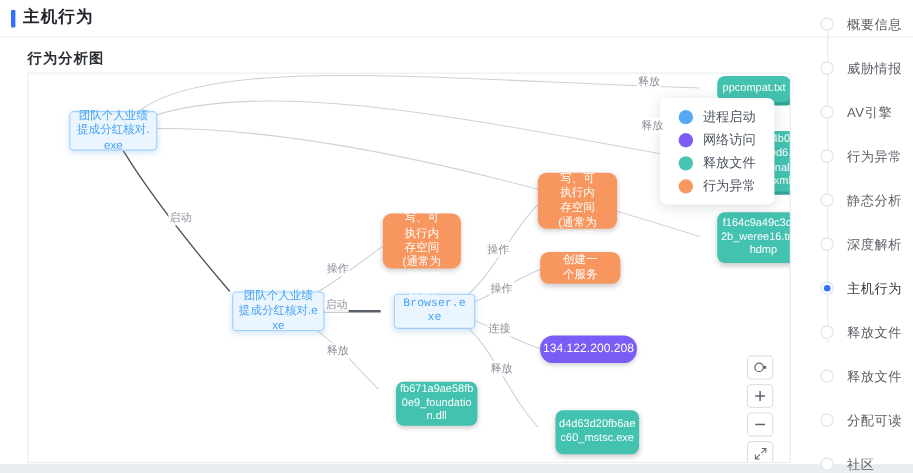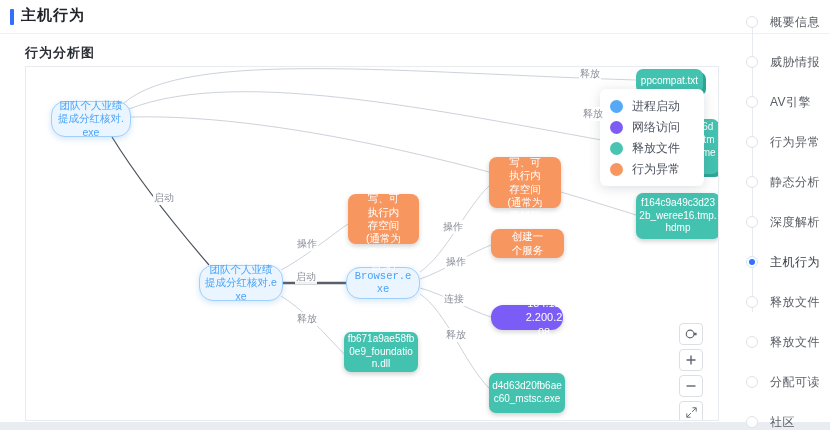--- a/index.html
+++ b/index.html
@@ -14,36 +14,36 @@
   .page-header{position:absolute;left:0;top:0;width:830px;height:33px;background:#fff;border-bottom:1px solid #eef0f3;}
   .accent-bar{position:absolute;left:10px;top:9px;width:4px;height:16px;border-radius:1px;background:var(--accent,#3370ff);}
   .page-title{position:absolute;left:21px;top:6px;margin:0;font-size:15px;font-weight:bold;color:#21252b;letter-spacing:1px;}
   .section-title{position:absolute;left:25px;top:44px;margin:0;font-size:13px;font-weight:bold;color:#2b2f36;letter-spacing:1px;}
   
   .graph-canvas{position:absolute;left:25px;top:66px;width:694px;height:355px;background:#fff;border:1px solid #e8ebf0;box-sizing:border-box;overflow:hidden;}
   #edges-svg{position:absolute;left:0;top:0;z-index:1;}
   .node{position:absolute;display:flex;align-items:center;justify-content:center;text-align:center;
         box-sizing:border-box;border-radius:8px;cursor:pointer;z-index:3;line-height:1.28;word-break:break-all;}
   .node-process{background:var(--c-process-bg,#eaf5ff);border:1px solid var(--c-process-border,#9ed0fb);
-        color:var(--c-process-text,#4aa3f7);font-size:10.5px;border-radius:14px;
-        box-shadow:0 2px 6px rgba(100,160,220,.28);padding:2px 5px;}
+        color:var(--c-process-text,#4aa3f7);font-size:10.5px;border-radius:4px;
+        box-shadow:0 2px 6px rgba(100,160,220,.28);padding:2px 5px;margin-left:12px;}
   .node-behavior{background:var(--c-behavior,#f89660);color:#fff;font-size:10.5px;
         box-shadow:0 2px 5px rgba(0,0,0,.18);padding:2px 16px;}
   .node-network{background:var(--c-network,#7b5cf6);color:#fff;font-size:11px;border-radius:12px;
         box-shadow:0 2px 5px rgba(0,0,0,.18);}
   .node-file{background:var(--c-file,#43c2b0);color:#fff;font-size:10px;border-radius:7px;
-        box-shadow:0 2px 5px rgba(0,0,0,.2);padding:12px 3px;z-index:2;}
+        box-shadow:0 2px 5px rgba(0,0,0,.2);padding:12px 3px;z-index:2;margin-left:16px;}
   .node-file.stack{box-shadow:3px 3px 0 0 #2da695;}
   .edge-label{position:absolute;transform:translate(-50%,-50%);font-size:10px;color:#8a8f98;
         background:rgba(255,255,255,.92);padding:0 1px;z-index:6;white-space:nowrap;}
   
   .legend{position:absolute;left:574px;top:22px;width:104px;box-sizing:border-box;background:#fff;
         border-radius:6px;box-shadow:0 2px 12px rgba(60,70,90,.18);padding:10px 10px;z-index:5;
         display:flex;flex-direction:column;gap:7px;}
-  .legend-row{display:flex;align-items:center;height:14px;}
+  .legend-row{display:flex;align-items:center;height:14px;justify-content:center;}
   .legend-dot{width:13px;height:13px;border-radius:50%;margin-right:9px;flex:none;}
   .legend-label{font-size:12px;color:#4d5360;white-space:nowrap;}
   
   .controls{position:absolute;left:653px;top:256px;display:flex;flex-direction:column;gap:4px;z-index:7;}
   .ctrl-btn{width:24px;height:22px;background:#fff;border:1px solid #dcdfe6;border-radius:4px;
         display:flex;align-items:center;justify-content:center;cursor:pointer;padding:0;}
   .ctrl-btn svg{display:block;}
   
   .anchor-nav{position:absolute;left:746px;top:14px;width:84px;display:flex;flex-direction:column;gap:13px;}
   .nav-line{position:absolute;left:5.5px;top:8px;width:1px;height:290px;background:#e7eaee;z-index:0;}
@@ -84,22 +84,22 @@
         <path d="M 103,42 C 215,-2 430,48 615,80" fill="none" stroke="#cdd2da" stroke-width="1"></path>
         <path d="M 105,50 C 270,46 490,110 610,148" fill="none" stroke="#cdd2da" stroke-width="1"></path>
       </svg>
     <div id="nodes-layer">
         <div class="node node-process" style="left: 25px; top: 34px; width: 80px; height: 36px;">团队个人业绩提成分红核对.exe</div>
         <div class="node node-process" style="left: 173px; top: 198px; width: 84px; height: 36px;">团队个人业绩提成分红核对.exe</div>
         <div class="node node-process" style="left: 320px; top: 200px; width: 74px; height: 32px; font-family: Liberation Mono, monospace;">Browser.exe</div>
         <div class="node node-behavior" style="left: 322px; top: 127px; width: 71px; height: 50px;">分配可读、可写、可执行内存空间(通常为了解压自身)</div>
         <div class="node node-behavior" style="left: 463px; top: 90px; width: 72px; height: 51px;">分配可读、可写、可执行内存空间(通常为了解压自身)</div>
         <div class="node node-behavior" style="left: 465px; top: 162px; width: 73px; height: 29px;">创建一个服务</div>
-        <div class="node node-network" style="left: 465px; top: 238px; width: 72px; height: 25px; padding-left: 34px;">134.122.200.208</div>
-        <div class="node node-file" style="left: 318px; top: 265px; width: 74px; height: 40px;">fb671a9ae58fb0e9_foundation.dll</div>
+        <div class="node node-network" style="left: 465px; top: 238px; width: 88px; height: 25px;">134.122.200.208</div>
+        <div class="node node-file" style="left: 318px; top: 280px; width: 74px; height: 40px;">fb671a9ae58fb0e9_foundation.dll</div>
         <div class="node node-file" style="left: 463px; top: 306px; width: 76px; height: 40px;">d4d63d20fb6aec60_mstsc.exe</div>
         <div class="node node-file stack" style="left: 610px; top: 2px; width: 67px; height: 22px;">ppcompat.txt</div>
         <div class="node node-file stack" style="left: 615px; top: 52px; width: 78px; height: 55px;">41533484b06dbd5_wered6.tmp.werinternalmetadata.xml</div>
         <div class="node node-file" style="left: 610px; top: 126px; width: 84px; height: 46px;">f164c9a49c3d232b_weree16.tmp.hdmp</div>
       </div>
     <div id="labels-layer">
         <div class="edge-label" style="left: 138px; top: 131px;">启动</div>
         <div class="edge-label" style="left: 280px; top: 210px;">启动</div>
         <div class="edge-label" style="left: 281px; top: 177px;">操作</div>
         <div class="edge-label" style="left: 281px; top: 252px;">释放</div>

